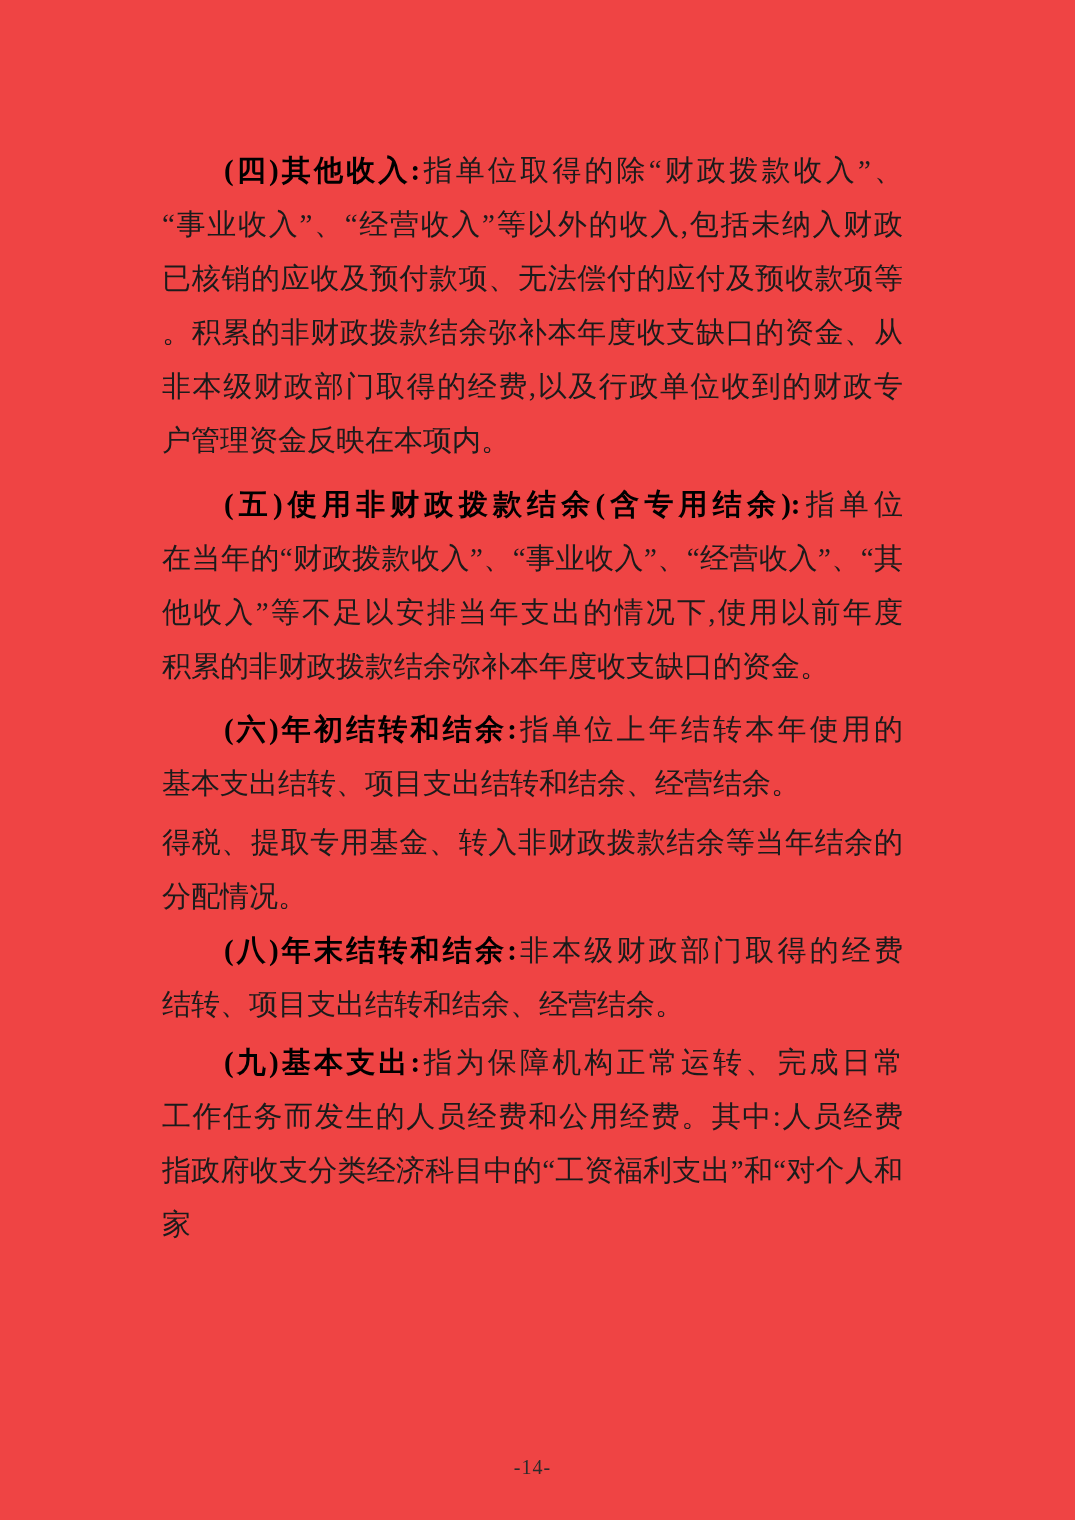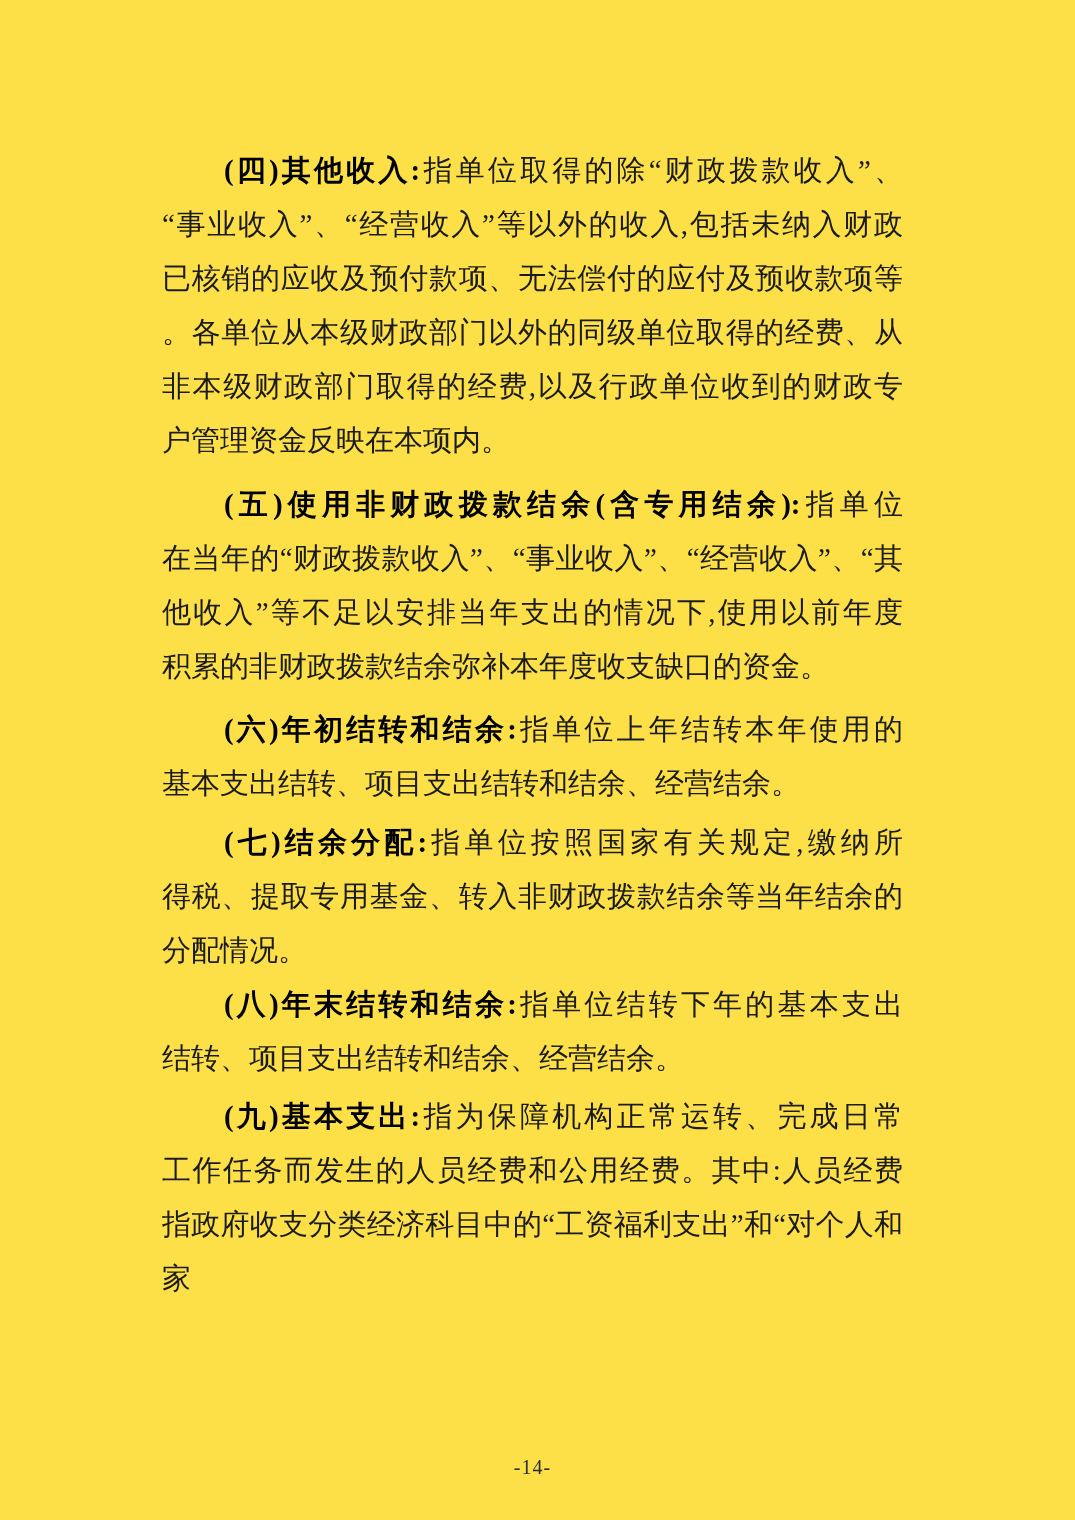--- a/index.html
+++ b/index.html
@@ -1,21 +1,21 @@
 <!DOCTYPE html>
 <html><head>
 <meta charset="utf-8">
 <style>
   html, body { margin: 0; padding: 0; background: #e8e8e8; }
   .page {
     position: relative;
     width: 1075px;
     height: 1520px;
     margin: 0 auto;
-    background: #fde047;
+    background: #ef4444;
     font-family: "Liberation Serif", "DejaVu Serif", serif;
     color: #1b1b1b;
     overflow: hidden;
   }
   .textblock {
     position: absolute;
     left: 162px;
     top: 143px;
     width: 741px;
   }
@@ -54,41 +54,40 @@
 </style>
 </head>
 <body>
 
 <div class="page">
   <div class="textblock">
       <div class="para">
         <div class="line first"><span class="seg bold">(四)其他收入:</span><span class="seg">指单位取得的除<span class="q">“</span>财政拨款收入<span class="q">”</span>、</span></div>
         <div class="line"><span class="seg"><span class="q">“</span>事业收入<span class="q">”</span>、<span class="q">“</span>经营收入<span class="q">”</span>等以外的收入,包括未纳入财政</span></div>
         <div class="line"><span class="seg">已核销的应收及预付款项、无法偿付的应付及预收款项等</span></div>
-        <div class="line"><span class="seg">。各单位从本级财政部门以外的同级单位取得的经费、从</span></div>
+        <div class="line"><span class="seg">。积累的非财政拨款结余弥补本年度收支缺口的资金、从</span></div>
         <div class="line"><span class="seg">非本级财政部门取得的经费,以及行政单位收到的财政专</span></div>
         <div class="line last"><span class="seg">户管理资金反映在本项内。</span></div>
       </div>
       <div class="para">
         <div class="line first"><span class="seg bold">(五)使用非财政拨款结余(含专用结余):</span><span class="seg">指单位</span></div>
         <div class="line"><span class="seg">在当年的<span class="q">“</span>财政拨款收入<span class="q">”</span>、<span class="q">“</span>事业收入<span class="q">”</span>、<span class="q">“</span>经营收入<span class="q">”</span>、<span class="q">“</span>其</span></div>
         <div class="line"><span class="seg">他收入<span class="q">”</span>等不足以安排当年支出的情况下,使用以前年度</span></div>
         <div class="line last"><span class="seg">积累的非财政拨款结余弥补本年度收支缺口的资金。</span></div>
       </div>
       <div class="para">
         <div class="line first"><span class="seg bold">(六)年初结转和结余:</span><span class="seg">指单位上年结转本年使用的</span></div>
         <div class="line last"><span class="seg">基本支出结转、项目支出结转和结余、经营结余。</span></div>
       </div>
       <div class="para">
-        <div class="line first"><span class="seg bold">(七)结余分配:</span><span class="seg">指单位按照国家有关规定,缴纳所</span></div>
         <div class="line"><span class="seg">得税、提取专用基金、转入非财政拨款结余等当年结余的</span></div>
         <div class="line last"><span class="seg">分配情况。</span></div>
       </div>
       <div class="para">
-        <div class="line first"><span class="seg bold">(八)年末结转和结余:</span><span class="seg">指单位结转下年的基本支出</span></div>
+        <div class="line first"><span class="seg bold">(八)年末结转和结余:</span><span class="seg">非本级财政部门取得的经费</span></div>
         <div class="line last"><span class="seg">结转、项目支出结转和结余、经营结余。</span></div>
       </div>
       <div class="para">
         <div class="line first"><span class="seg bold">(九)基本支出:</span><span class="seg">指为保障机构正常运转、完成日常</span></div>
         <div class="line"><span class="seg">工作任务而发生的人员经费和公用经费。其中:人员经费</span></div>
         <div class="line"><span class="seg">指政府收支分类经济科目中的<span class="q">“</span>工资福利支出<span class="q">”</span>和<span class="q">“</span>对个人和</span></div>
         <div class="line last"><span class="seg">家</span></div>
       </div>
     </div>
   <div class="footer">-14-</div>

